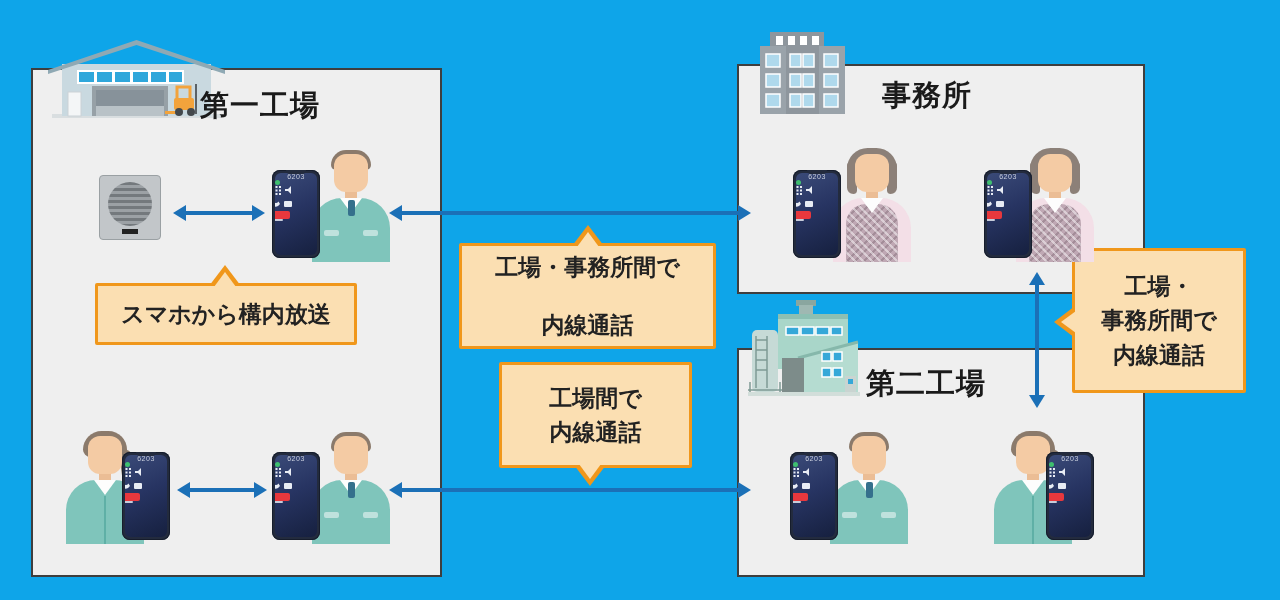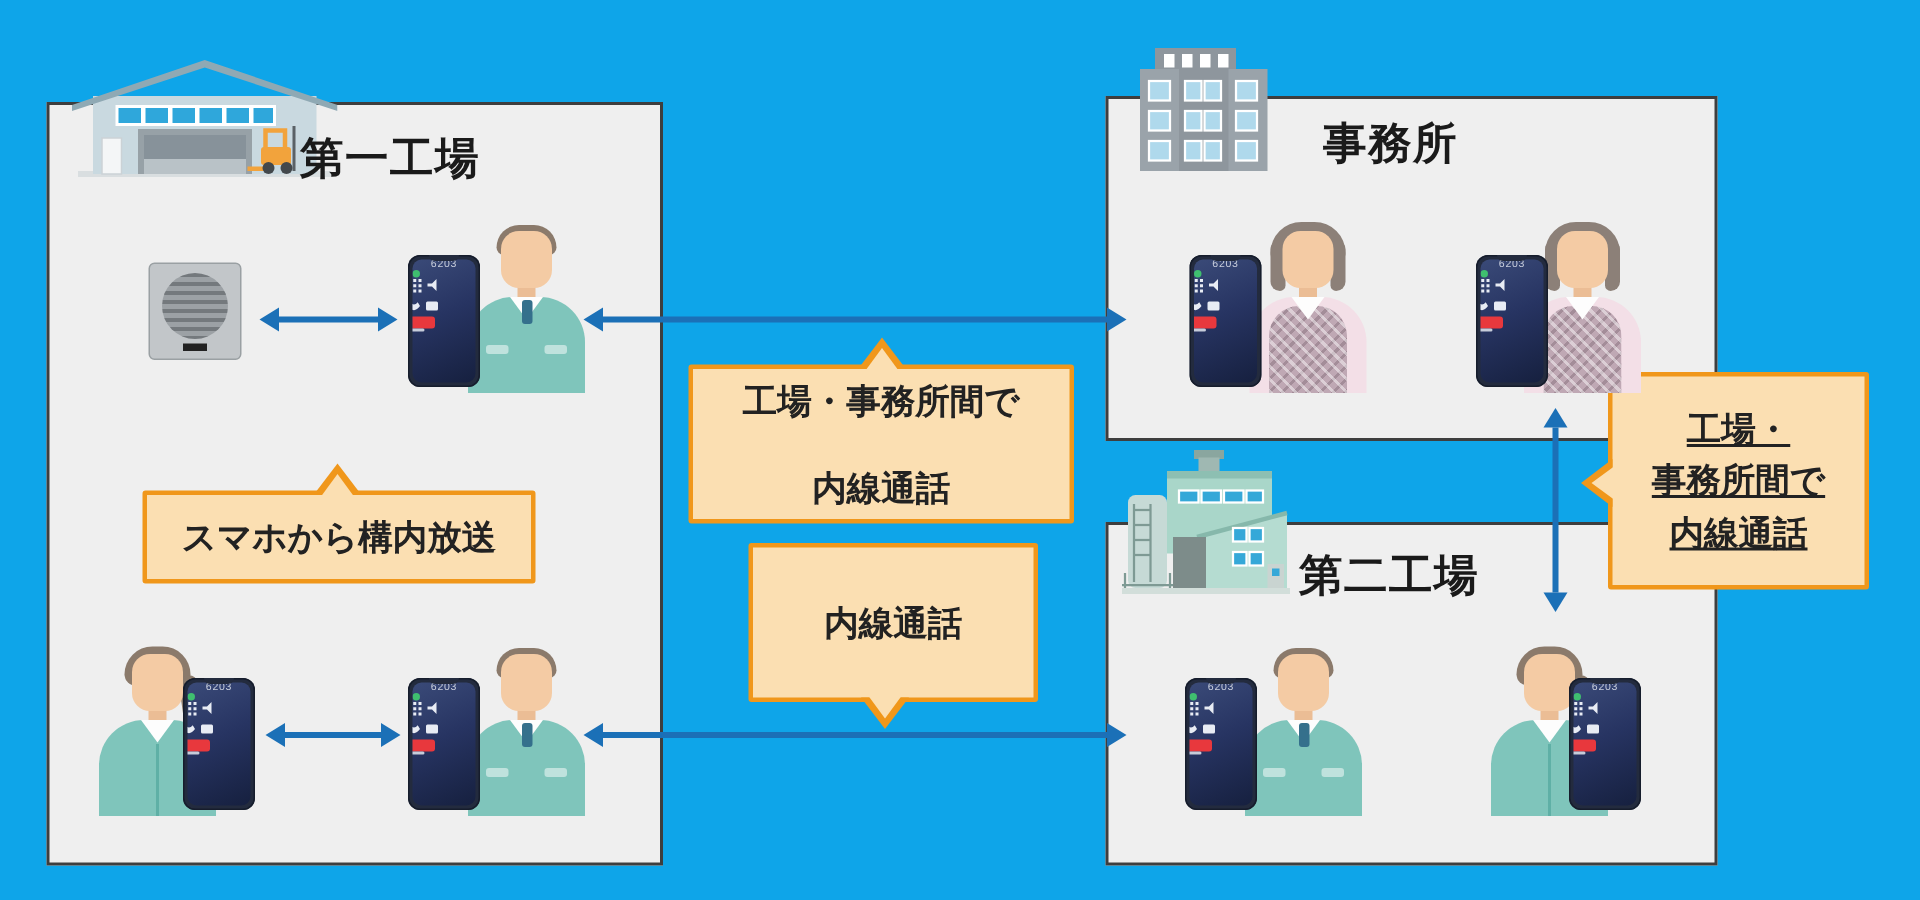--- a/index.html
+++ b/index.html
@@ -38,25 +38,25 @@
       border:8px solid transparent;border-bottom:0;border-top:13px solid #1B70B7;}
   #a1{left:186px;top:211px;width:66px;}
   #a2{left:402px;top:211px;width:336px;}
   #a3{left:190px;top:488px;width:64px;}
   #a4{left:402px;top:488px;width:336px;}
   #a5{left:1035px;top:285px;height:110px;}
   
   .callout{position:absolute;background:#FBDFB2;border:3px solid #F0971B;border-radius:2px;
       display:flex;flex-direction:column;align-items:center;justify-content:center;
       text-align:center;font-weight:bold;color:#222;font-size:23px;line-height:1.5;}
-  #c1{left:95px;top:283px;width:256px;height:56px;margin-top:44px;}
+  #c1{left:95px;top:283px;width:256px;height:56px;}
   #c2{left:95px;top:363px;width:256px;height:54px;}
   #c3{left:459px;top:243px;width:251px;height:100px;gap:24px;}
   #c4{left:499px;top:362px;width:187px;height:100px;}
-  #c5{left:1072px;top:248px;width:168px;height:139px;text-decoration:underline;}
+  #c5{left:1072px;top:248px;width:168px;height:139px;}
   
   #c1::before,#c3::before{content:"";position:absolute;top:-21px;width:0;height:0;
       border-left:16px solid transparent;border-right:16px solid transparent;border-bottom:21px solid #F0971B;}
   #c1::after,#c3::after{content:"";position:absolute;top:-14px;width:0;height:0;
       border-left:11px solid transparent;border-right:11px solid transparent;border-bottom:15px solid #FBDFB2;}
   #c1::before{left:111px;} #c1::after{left:116px;}
   #c3::before{left:110px;} #c3::after{left:115px;}
   #c2::before,#c4::before{content:"";position:absolute;bottom:-21px;width:0;height:0;
       border-left:16px solid transparent;border-right:16px solid transparent;border-top:21px solid #F0971B;}
   #c2::after,#c4::after{content:"";position:absolute;bottom:-14px;width:0;height:0;
@@ -212,20 +212,21 @@
   <div class="arrow-v" id="a5"></div>
 
   <div class="callout" id="c1">
     <div>スマホから構内放送</div>
   </div>
   <div class="callout" id="c3">
     <div>工場・事務所間で</div>
     <div>内線通話</div>
   </div>
   <div class="callout" id="c4">
+    <div>工場間で</div>
     <div>内線通話</div>
   </div>
   <div class="callout" id="c5">
     <div>工場・</div>
     <div>事務所間で</div>
     <div>内線通話</div>
   </div>
 
   <div id="figures">
       <div class="avatar man" style="left: 312px; top: 152px;">

